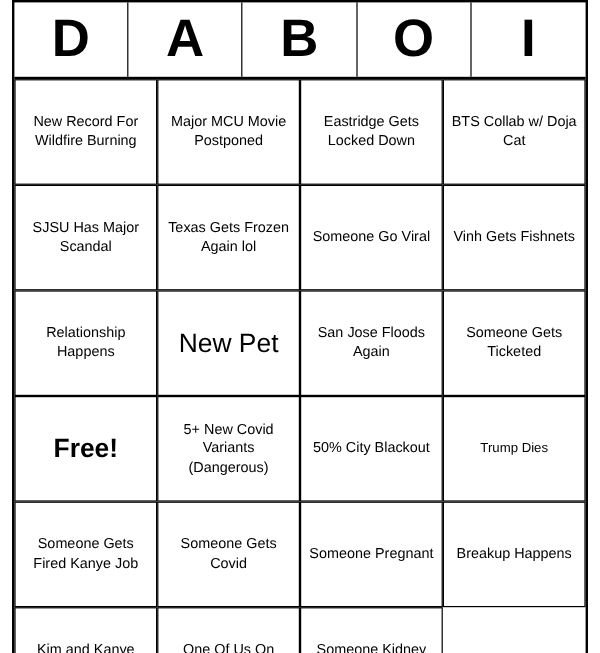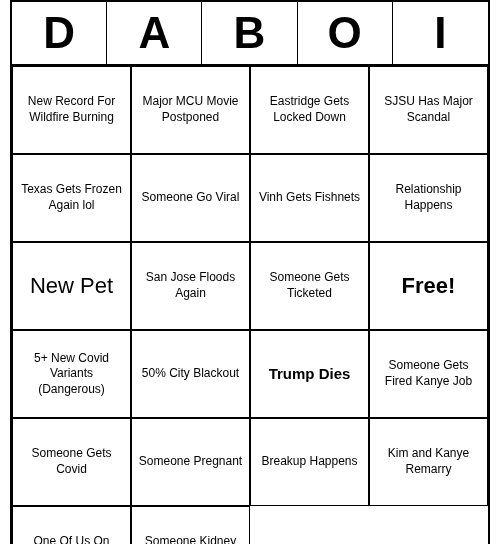--- a/index.html
+++ b/index.html
@@ -49,39 +49,40 @@
     }
     .bingo-cell.free {
       font-size: 22px;
       font-weight: bold;
     }
     .bingo-cell.large-text {
       font-size: 22px;
       font-weight: normal;
     }
     .bingo-cell.medium-text {
-      font-size: 15px;
-      font-weight: bold;
+      font-size: 11px;
+      font-weight: normal;
     }
   </style>
 </head>
 <body>
 
 <div class="bingo-card">
   <div class="bingo-header">
   <div class="bingo-header-cell">D</div>
       <div class="bingo-header-cell">A</div>
       <div class="bingo-header-cell">B</div>
       <div class="bingo-header-cell">O</div>
       <div class="bingo-header-cell">I</div>
     </div>
   <div class="bingo-grid">
   <div class="bingo-cell">New Record For Wildfire Burning</div>
       <div class="bingo-cell">Major MCU Movie Postponed</div>
       <div class="bingo-cell">Eastridge Gets Locked Down</div>
+      <div class="bingo-cell">BTS Collab w/ Doja Cat</div>
       <div class="bingo-cell">SJSU Has Major Scandal</div>
       <div class="bingo-cell">Texas Gets Frozen Again lol</div>
       <div class="bingo-cell">Someone Go Viral</div>
       <div class="bingo-cell">Vinh Gets Fishnets</div>
       <div class="bingo-cell">Relationship Happens</div>
       <div class="bingo-cell large-text">New Pet</div>
       <div class="bingo-cell">San Jose Floods Again</div>
       <div class="bingo-cell">Someone Gets Ticketed</div>
       <div class="bingo-cell free">Free!</div>
       <div class="bingo-cell">5+ New Covid Variants (Dangerous)</div>

